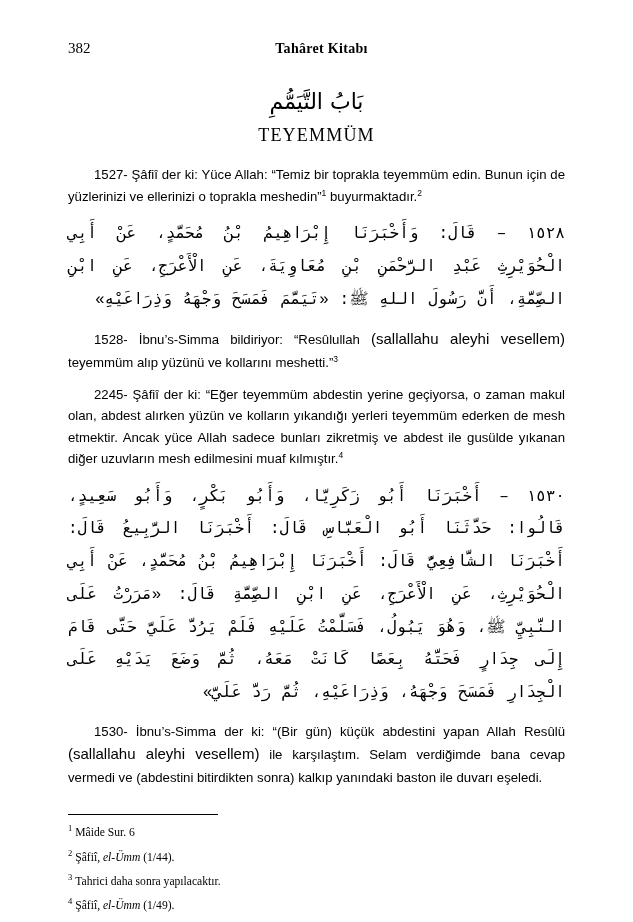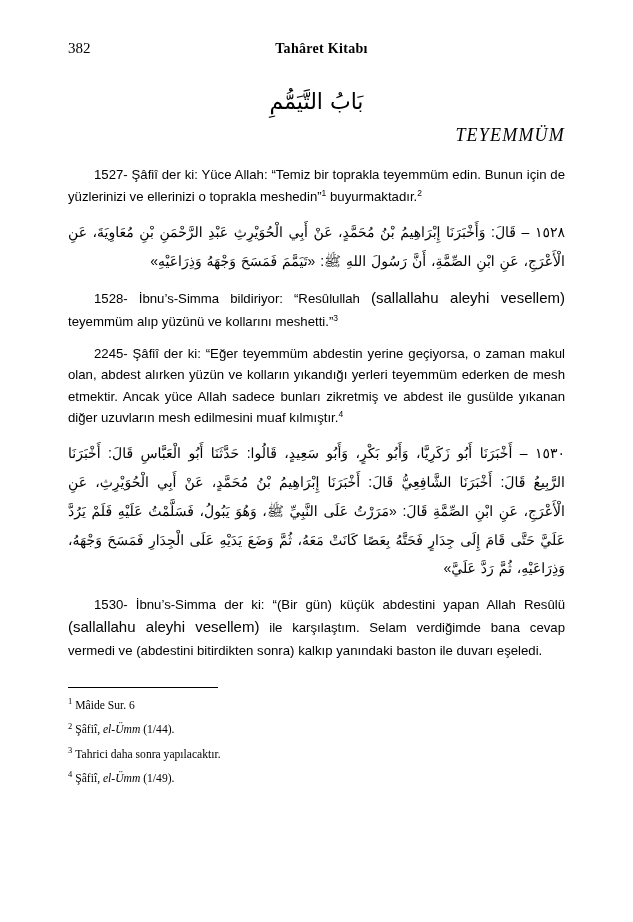--- a/index.html
+++ b/index.html
@@ -44,51 +44,50 @@
   }
   .arabic-heading {
     text-align: center;
     font-family: "DejaVu Sans", sans-serif;
     font-size: 22px;
     direction: rtl;
     margin-bottom: 6px;
     line-height: 1.6;
   }
   .section-title {
-    text-align: right;
+    text-align: center;
     font-family: "Liberation Serif", serif;
     font-size: 18px;
     letter-spacing: 1.2px;
     margin-top: 4px;
     margin-bottom: 18px;
-    font-style: italic;
   }
   p.tr {
     font-family: "Liberation Sans", sans-serif;
     font-size: 13.2px;
     line-height: 1.62;
     text-align: justify;
     text-justify: inter-word;
     margin: 0 0 11px 0;
     text-indent: 26px;
     hyphens: none;
   }
   p.tr .small {
     font-size: 15px;
   }
   sup {
     font-size: 8.5px;
     vertical-align: super;
     line-height: 0;
   }
   p.ar {
-    font-family: Liberation Sans, sans-serif;
+    font-family: Liberation Mono, monospace;
     direction: rtl;
     text-align: justify;
-    font-size: 14px;
+    font-size: 16px;
     line-height: 2.05;
     margin: 0 0 11px 0;
     word-spacing: 1px;
   }
   .footnote-rule {
     border: 0;
     border-top: 1px solid #000;
     width: 150px;
     margin: 26px 0 9px 0;
   }

